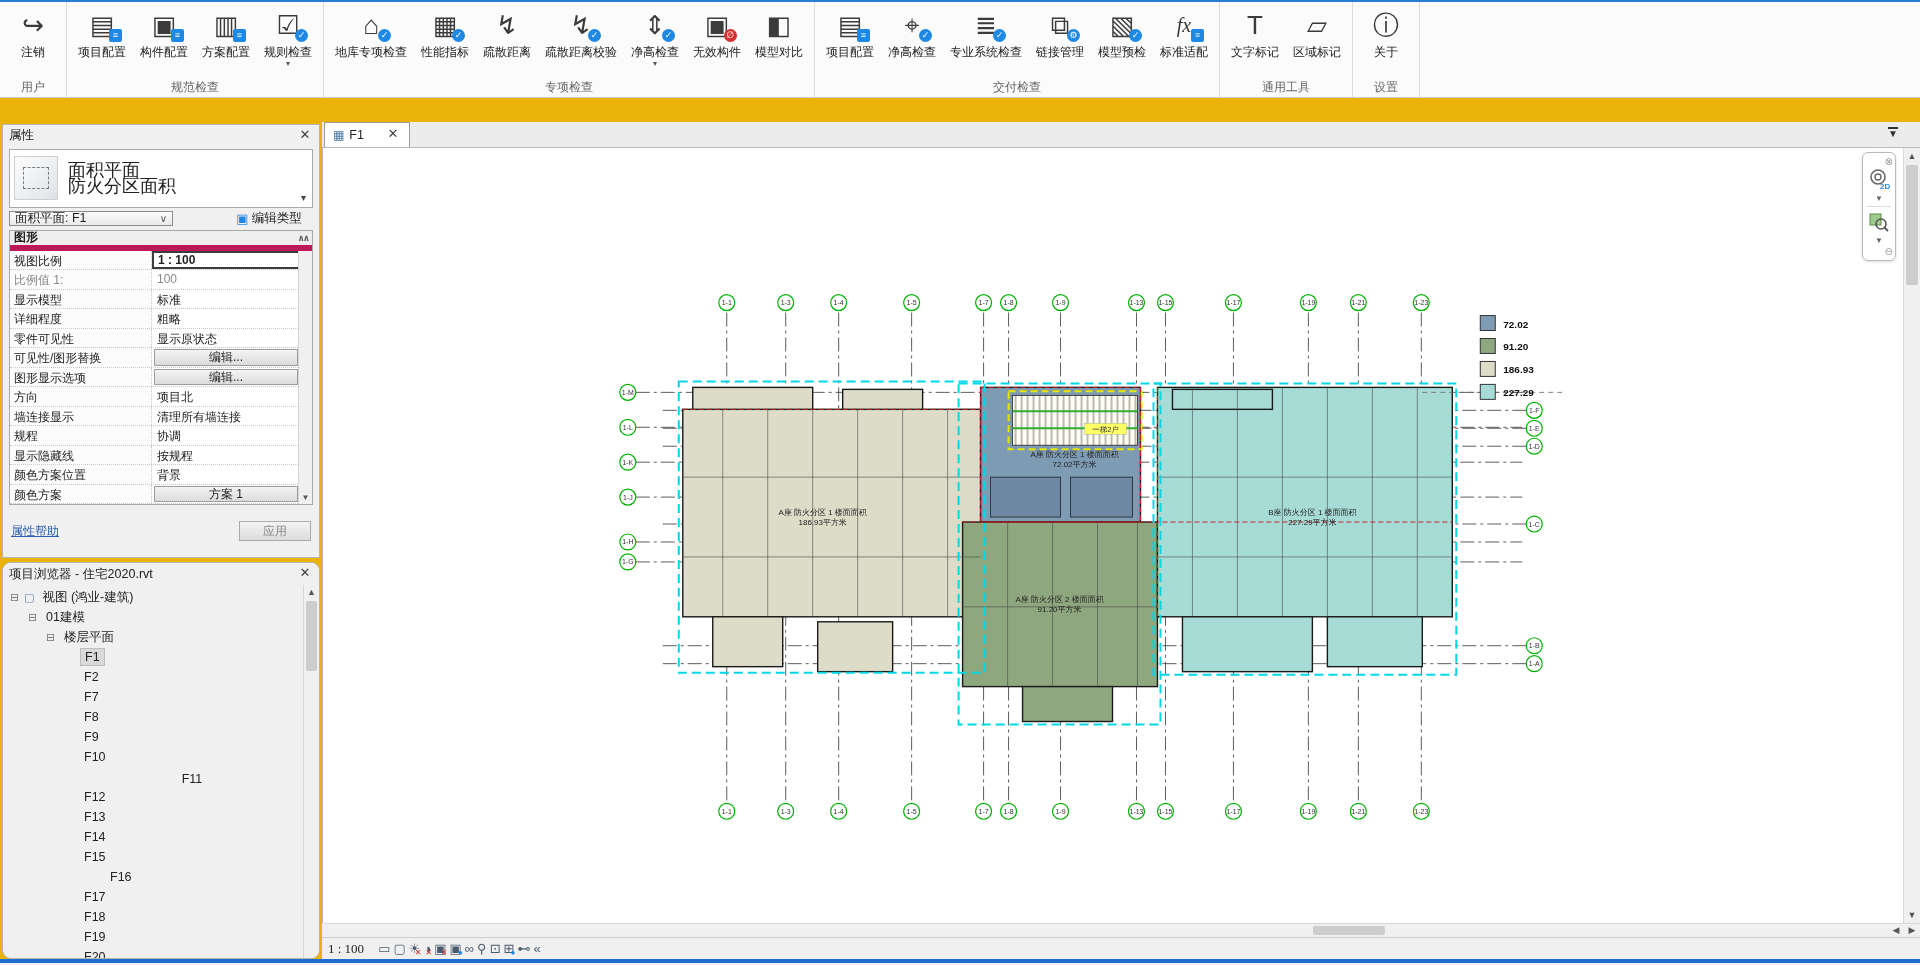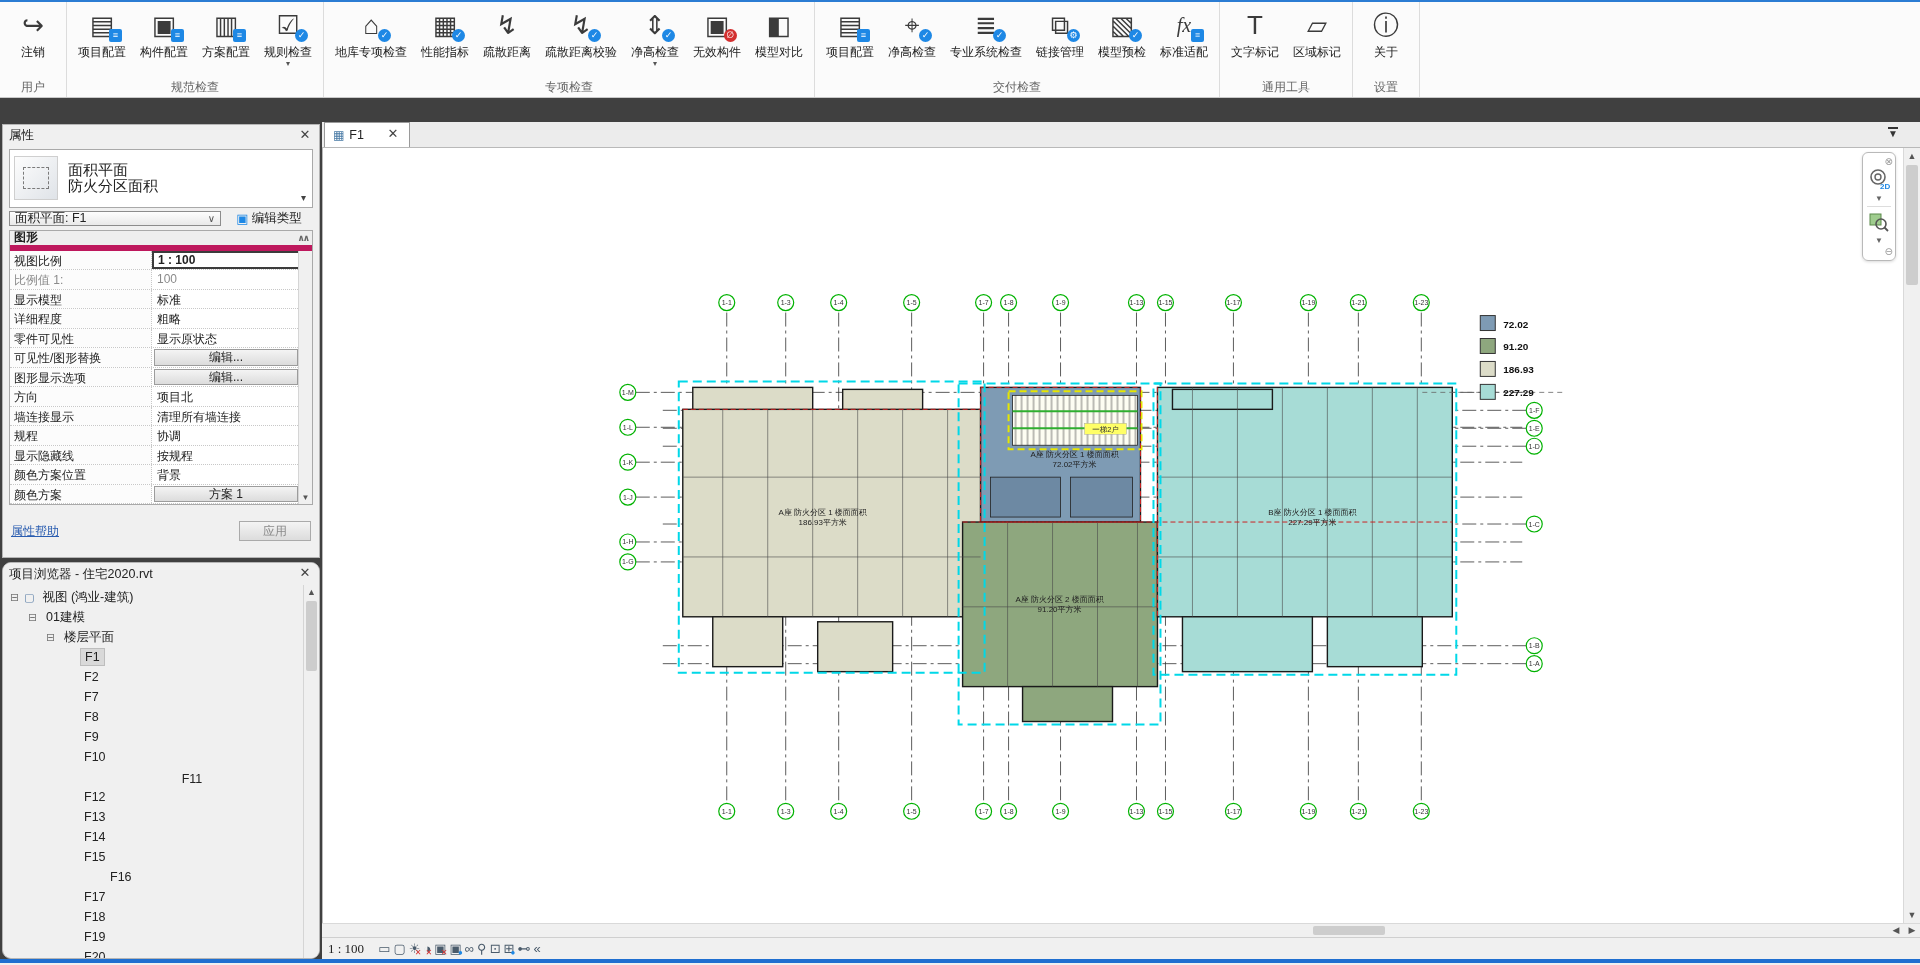--- a/index.html
+++ b/index.html
@@ -16,37 +16,37 @@
   .ricon { width:34px; height:34px; position:relative; display:flex; align-items:center; justify-content:center;
     font-size:26px; color:#3b3b3b; }
   .rbadge { position:absolute; right:-3px; bottom:0; width:13px; height:13px; border-radius:50%;
     background:#1e88e5; color:#fff; font-size:9px; line-height:13px; text-align:center; }
   .rbadge.config { border-radius:2px; background:#1e88e5; }
   .rbadge.block { background:#d32f2f; }
   .rlabel { margin-top:2px; font-size:12px; color:#222; white-space:nowrap; }
   .rdrop { height:8px; font-size:8px; color:#555; line-height:6px; }
   .rgrouplabel { height:18px; text-align:center; font-size:12px; color:#666; line-height:16px; }
   
-  #main { display:flex; height:861px; background:#404040;justify-content:center; }
+  #main { display:flex; height:861px; background:#eab308;justify-content:center; }
   #leftcol { width:322px; display:flex; flex-direction:column; padding:26px 2px 0 2px; }
   .panel { background:#f0f0f0; border:1px solid #b5b5b5; display:flex; flex-direction:column; }
   .ptitle { height:22px; display:flex; align-items:center; padding:0 6px; font-size:12.5px; background:#f0f0f0; }
   .ptitle .t { flex:1; }
   .xbtn { width:16px; height:16px; line-height:14px; text-align:center; color:#444; cursor:pointer; font-size:13px; }
   
   #props { height:434px; }
   #typebox { margin:2px 6px 0 6px; background:#fff; border:1px solid #a9a9a9; height:60px;
     display:flex; align-items:center; padding:4px; }
   #typeicon { width:44px; height:44px; border:1px solid #cfcfcf; background:linear-gradient(135deg,#fdfdfd,#dfe3e8);
     position:relative; margin-right:10px; }
   #typeicon .shape { position:absolute; left:8px; top:10px; width:26px; height:22px;
     border:1.5px dashed #7a7a7a; }
-  .typetext { flex:1; font-size:15px; line-height:16px; }
+  .typetext { flex:1; font-size:18px; line-height:16px; }
   #typebox .drop { align-self:flex-end; color:#444; font-size:10px; padding:0 2px; cursor:pointer; }
-  #selrow { display:flex; margin:3px 6px 0 6px; height:15px; }
+  #selrow { display:flex; margin:3px 6px 0 6px; height:15px;gap:48px; }
   #typesel { flex:1; background:linear-gradient(#fdfdfd,#e9e9e9); border:1px solid #8c8c8c;
     display:flex; align-items:center; padding:0 5px; cursor:pointer; }
   #typesel .t { flex:1; font-size:12.5px; }
   #edittype { width:88px; margin-left:4px; display:flex; align-items:center; justify-content:center;
     background:#f0f0f0; border:1px solid #f0f0f0; cursor:pointer; font-size:12.5px; }
   #edittype .ic { color:#1e88e5; margin-right:3px; font-size:13px; }
   #grid { margin:4px 6px 0 6px; background:#fff; border:1px solid #a9a9a9; position:relative; }
   .ghead { height:20px; background:#eeeeee; border-bottom:6px solid #be185d; display:flex; align-items:center;
     padding:0 4px; font-weight:bold; }
   .ghead .t { flex:1; }

